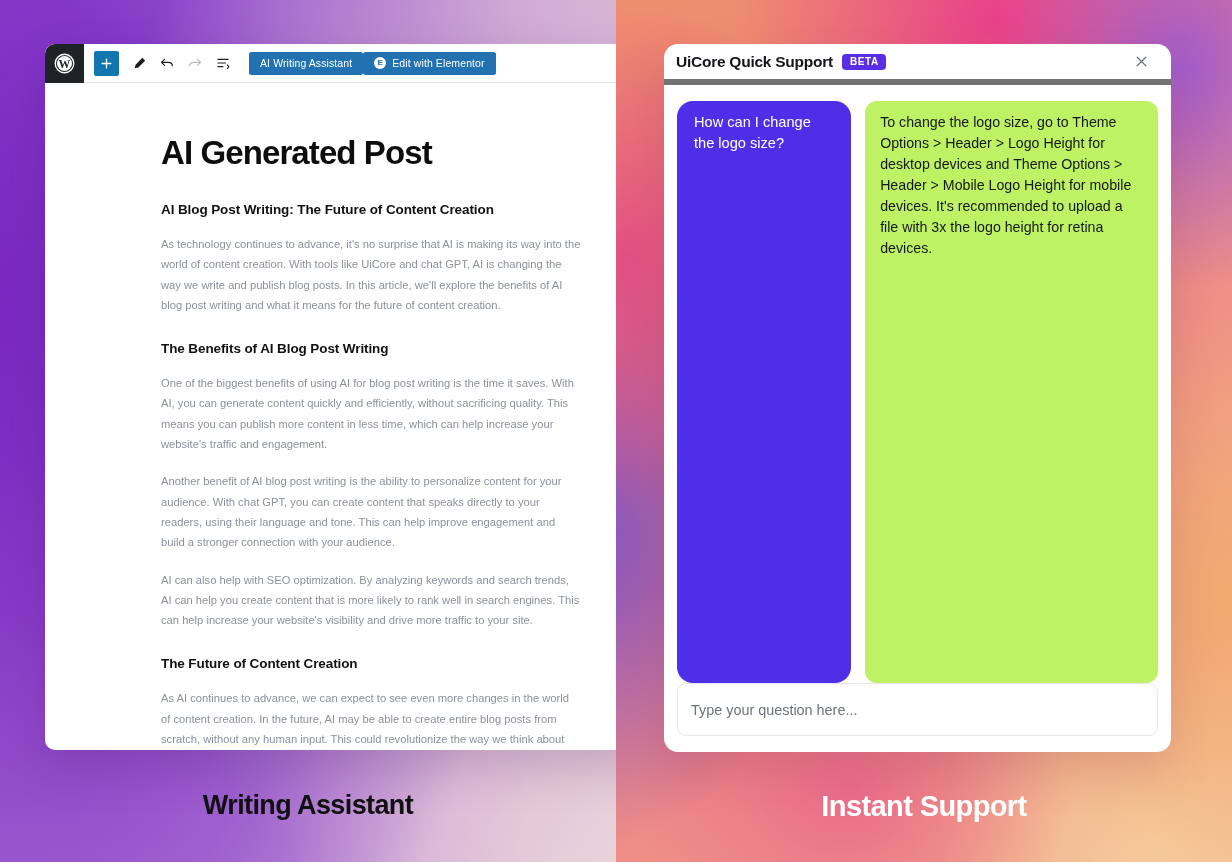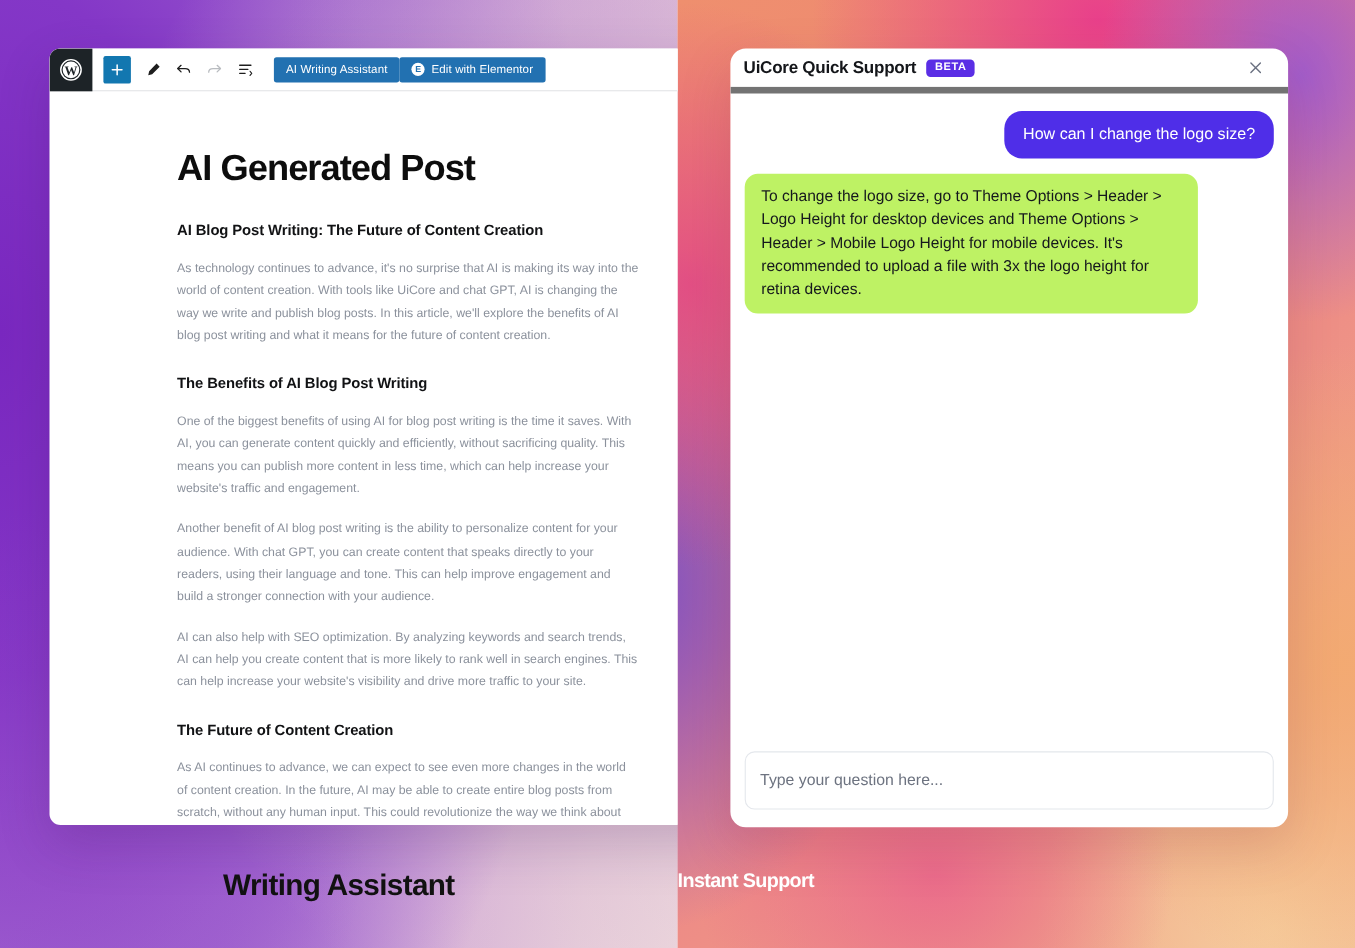--- a/index.html
+++ b/index.html
@@ -246,21 +246,21 @@
     align-items: center;
     justify-content: center;
     color: #6a7080;
   }
   .chat-close svg { display: block; }
 
   .chat-body {
     flex: 1 1 auto;
     padding: 16px 13px 0 13px;
     display: flex;
-    flex-direction: column;
+    flex-direction: row;
     gap: 14px;
     overflow: hidden;
   }
 
   .msg-row { display: flex; }
   .msg-row.user { justify-content: flex-end; }
   .msg-row.bot  { justify-content: flex-start; }
 
   .bubble {
     font-size: 14.2px;
@@ -298,21 +298,22 @@
     padding: 0 13px;
     outline: none;
   }
   .chat-input::placeholder { color: #6d7380; }
 
   .caption-right {
     position: absolute;
     left: 0;
     right: 0;
     top: 790px;
-    font-size: 18px;
+    text-align: center;
+    font-size: 29px;
     font-weight: 700;
     letter-spacing: -0.6px;
     color: #ffffff;
     z-index: 3;
   }
 </style>
 </head>
 <body>
 
 <div class="stage">

